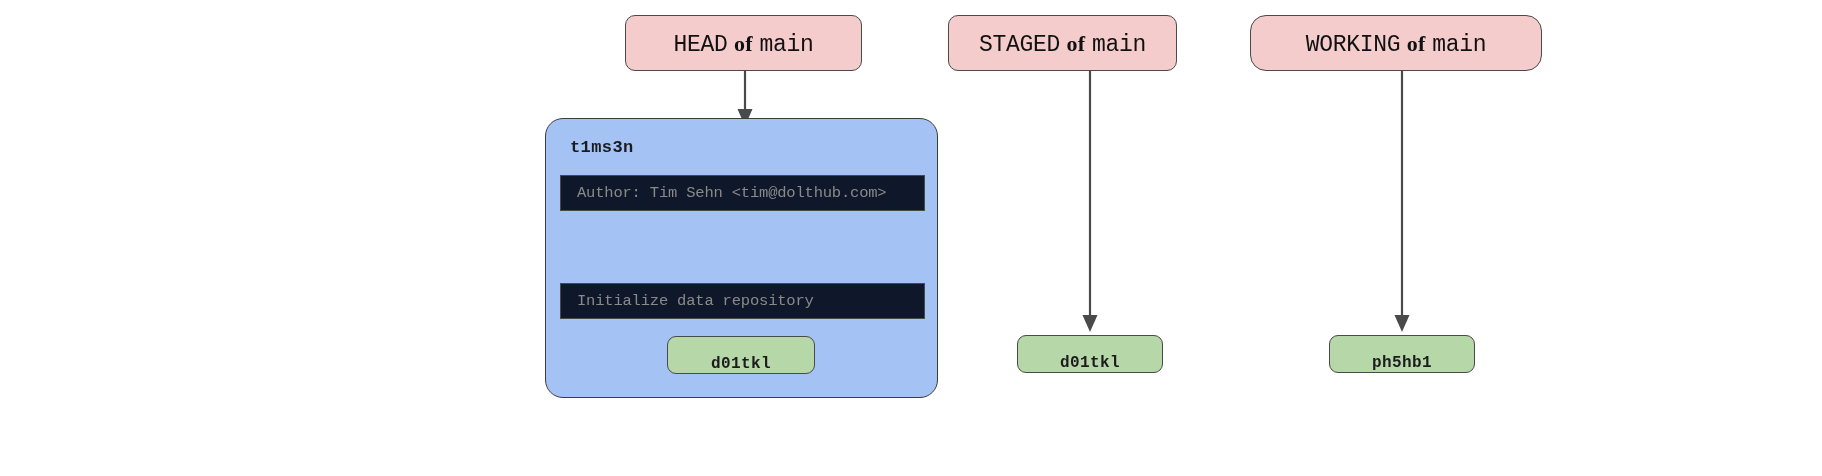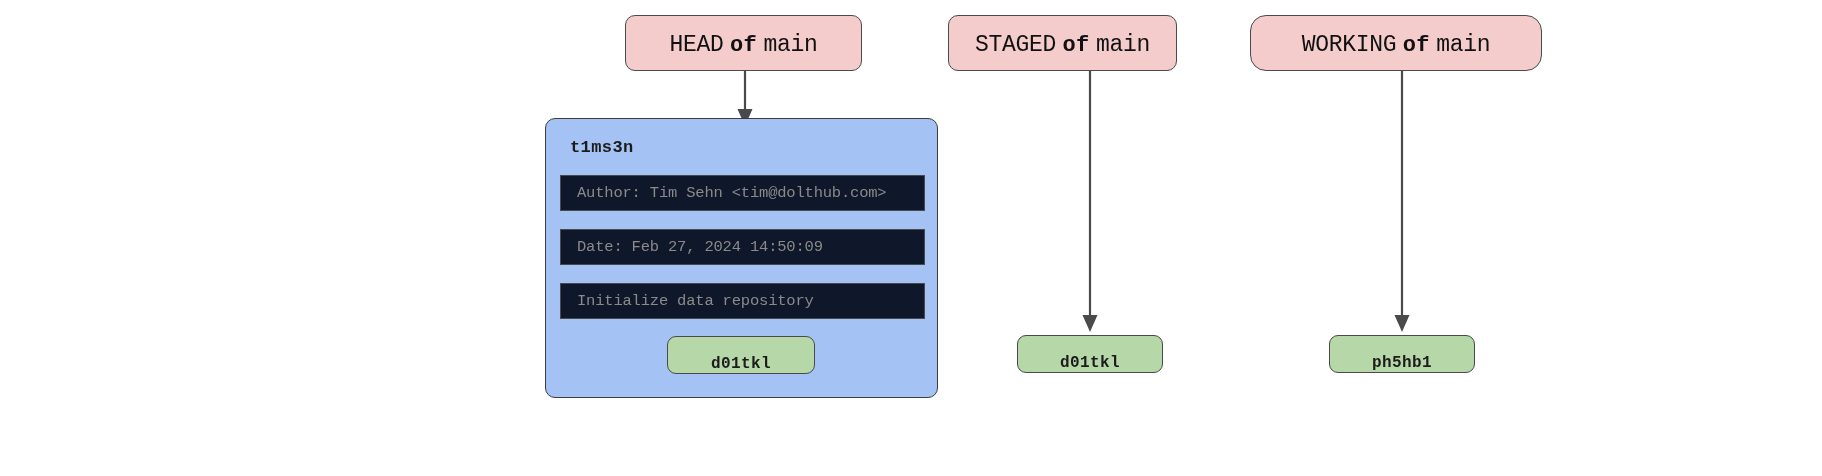--- a/index.html
+++ b/index.html
@@ -63,21 +63,21 @@
     font-size: 25px;
     color: #111111;
     letter-spacing: 0.3px;
   }
   .pink-box .label .tt {
     font-family: "Liberation Mono", monospace;
     font-size: 23px;
     letter-spacing: -0.3px;
   }
   .pink-box .label .bold {
-    font-family: Liberation Mono, monospace;
+    font-family: Liberation Serif, serif;
     font-weight: bold;
     font-size: 22px;
   }
 
   #pink-head    { left: 625px;  top: 15px;  width: 237px; }
   #pink-staged  { left: 948px;  top: 15px;  width: 229px; }
   #pink-working { left: 1250px; top: 15px;  width: 292px; border-radius: 16px; }
 
   
   .arrow {
@@ -89,21 +89,21 @@
 
   
   #commit-card {
     position: absolute;
     left: 545px;
     top: 118px;
     width: 393px;
     height: 280px;
     background: #a4c2f4;
     border: 1.7px solid #3d3d3d;
-    border-radius: 10px;
+    border-radius: 18px;
     box-sizing: border-box;
   }
   #commit-card .card-title {
     position: absolute;
     left: 24px;
     top: 19px;
     font-family: "Liberation Mono", monospace;
     font-weight: bold;
     font-size: 17px;
     color: #1c1c1c;
@@ -189,23 +189,20 @@
     <polygon points="30,261 22.5,244 37.5,244" fill="#4a4a4a"></polygon>
   </svg>
 
   <div id="commit-card">
     <div class="card-title">t1ms3n</div>
 
     <div class="field-row" id="field-author">
       <span class="field-text">Author: Tim Sehn &lt;tim@dolthub.com&gt;</span>
     </div>
 
-    <div class="field-row" id="field-date">
-      <span class="field-text">Date: Feb 27, 2024 14:50:09</span>
-    </div>
 
     <div class="field-row" id="field-message">
       <span class="field-text">Initialize data repository</span>
     </div>
   </div>
 
   <div class="green-chip" id="chip-commit">
     <span class="chip-text">d01tkl</span>
   </div>
 

